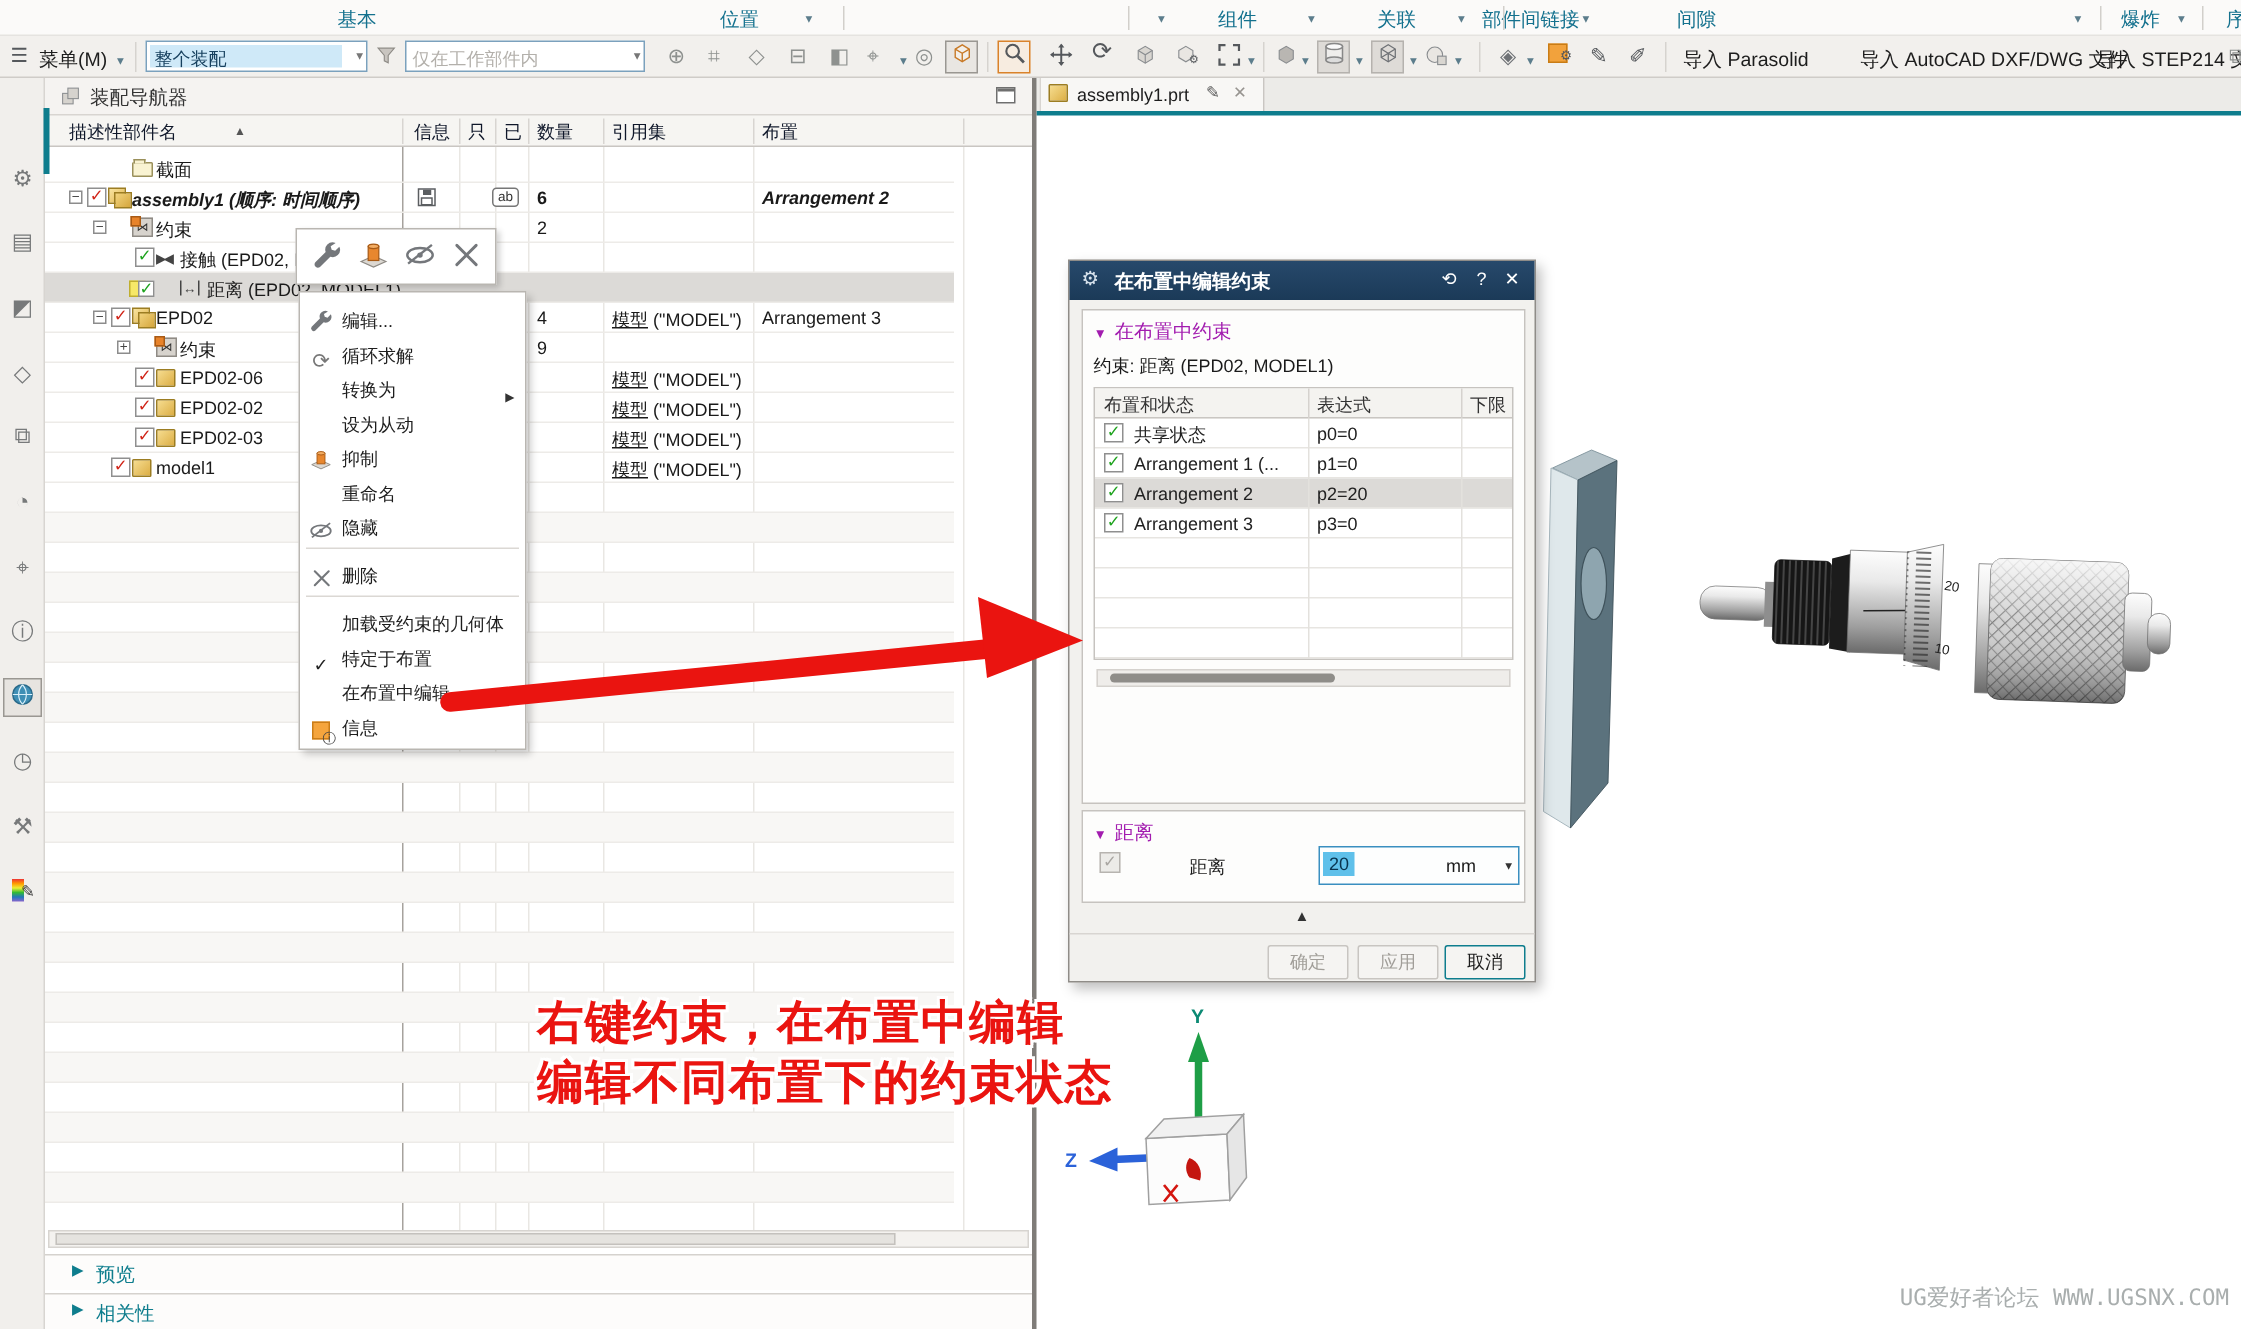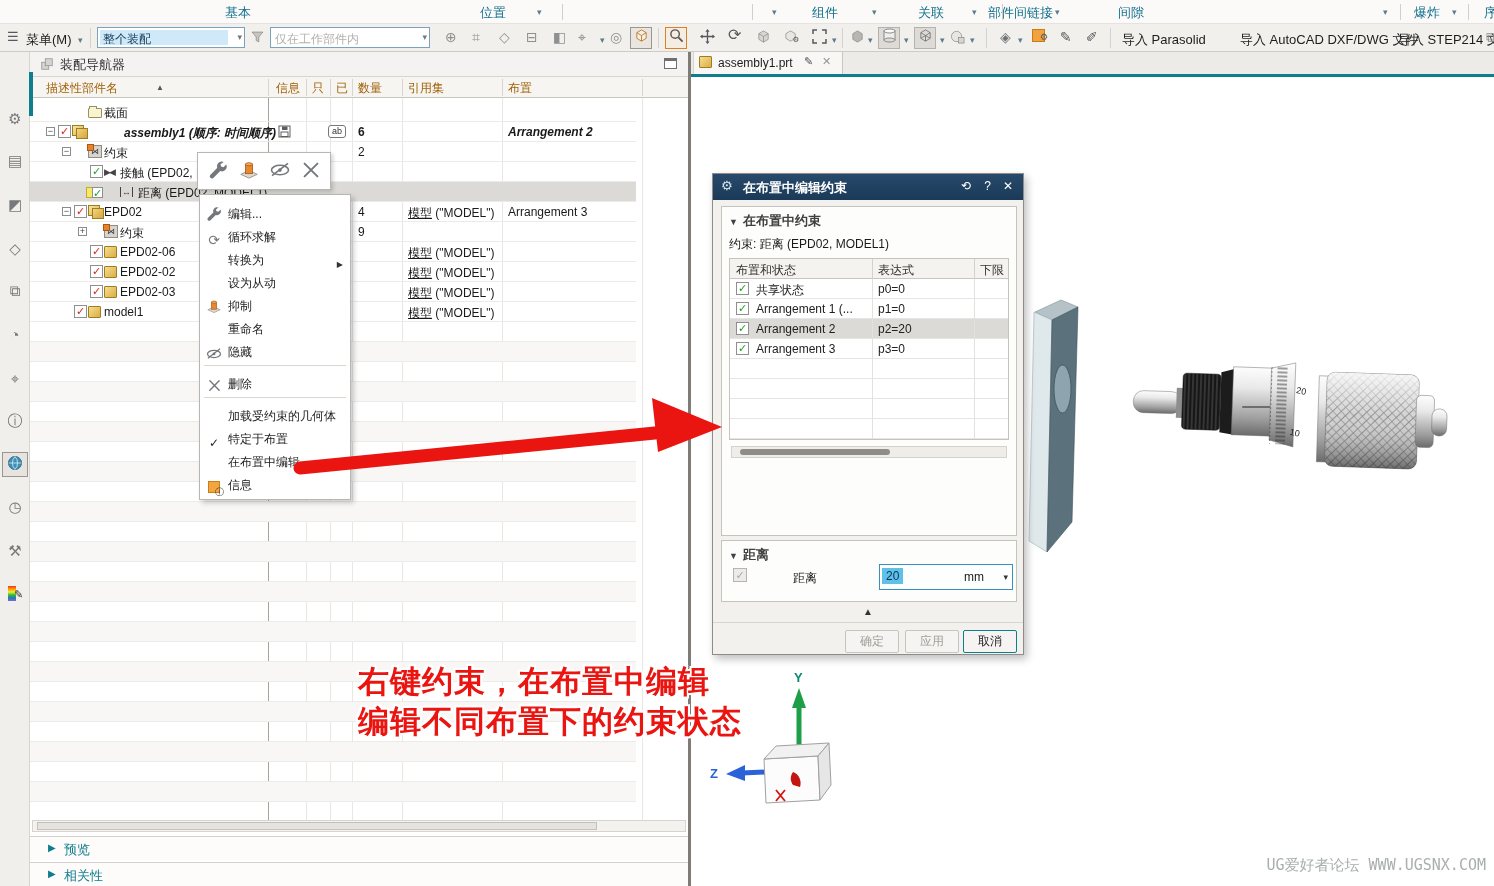--- a/index.html
+++ b/index.html
@@ -27,21 +27,21 @@
 .res-ic{position:absolute;left:0;width:30px;text-align:center;font-size:15px;color:#77797a;cursor:pointer}
 #res-indicator{position:absolute;left:29px;top:72px;width:4px;height:44px;background:#0e7d8d;z-index:7}
 .palette{position:absolute;left:8px;width:8px;height:15px;background:linear-gradient(#e33,#f90,#ee3,#3b3,#27b,#86c)}
 
 #nav{position:absolute;left:30px;top:52px;width:658px;height:834px;background:#fff;z-index:3}
 #nav-title{position:absolute;left:0;top:0;width:658px;height:24px;background:#f5f3f1}
 #nav-title .t{position:absolute;left:30px;top:4px;font-size:13px;color:#333}
 .win-ic{position:absolute;left:634px;top:6px;width:13px;height:11px;border:1px solid #6f6f6f;background:#fff}
 .win-ic::before{content:"";position:absolute;left:0;top:0;width:11px;height:2px;background:#6f6f6f}
 #nav-head{position:absolute;left:0;top:24px;width:658px;height:22px;background:#f6f5f2;border-top:1px solid #d8d5d1;border-bottom:1px solid #c9c6c2}
-.nh{position:absolute;top:3px;font-size:12px;color:#a16207;white-space:nowrap}
+.nh{position:absolute;top:3px;font-size:12px;color:#0f172a;white-space:nowrap}
 .nh-sep{position:absolute;top:2px;width:1px;height:17px;background:#d8d5d1}
 #nav-grid{position:absolute;left:0;top:46px;width:658px;height:722px;overflow:hidden}
 .vline{position:absolute;top:0;width:1px;height:722px;background:#e9e7e3}
 .vline.dark{background:#a6a29d}
 .trow{position:absolute;left:0;width:606px;height:20px;border-bottom:1px solid #edebe8}
 .trow.hl{background:#dcdad7}
 .trow.even{background:#f8f7f5}
 .trow span,.trow i{position:absolute;display:block}
 .tlabel{top:3px;font-size:12px;color:#1a1a1a;white-space:nowrap}
 .tlabel.b{font-weight:bold}
@@ -82,21 +82,21 @@
 .menu-sep{height:1px;background:#dbd8d4;margin:4px 4px}
 .ic-info{display:inline-block;width:12px;height:12px;background:#f5a53d;border:1px solid #ca7d18;position:relative}
 .ic-info::after{content:"ⓘ";position:absolute;right:-5px;bottom:-5px;font-size:9px;color:#444;background:transparent}
 
 #dlg{position:absolute;left:712px;top:173px;width:312px;height:482px;background:#f2f1ee;border:1px solid #8f8c88;box-shadow:3px 4px 8px rgba(0,0,0,.25);z-index:30}
 #dlg-title{position:absolute;left:0;top:0;width:310px;height:26px;background:linear-gradient(#27496b,#1b3a58);color:#fff}
 #dlg-title .gear{position:absolute;left:8px;top:4px;font-size:13px;color:#d7e2ec}
 #dlg-title .t{position:absolute;left:30px;top:5px;font-size:13px;font-weight:600}
 #dlg-title .ri{position:absolute;top:5px;font-size:12px;color:#fff;cursor:pointer}
 .dbox{position:absolute;background:#fdfdfc;border:1px solid #c6c3bf}
-.dsec{position:absolute;font-size:13px;font-weight:bold;color:#404040;white-space:nowrap}
+.dsec{position:absolute;font-size:13px;font-weight:normal;color:#a21caf;white-space:nowrap}
 .dsec .ar{font-size:9px;margin-right:5px}
 .dtext{position:absolute;font-size:12px;color:#1a1a1a;white-space:nowrap}
 #dtable{position:absolute;left:16px;top:84px;width:280px;height:182px;border:1px solid #c6c3bf;background:#fff}
 #dtable-head{position:absolute;left:0;top:0;width:278px;height:20px;background:#f4f3f0;border-bottom:1px solid #c9c6c2}
 .dth{position:absolute;top:3px;font-size:12px;color:#333}
 .dth-sep{position:absolute;top:0;width:1px;height:20px;background:#d5d2ce}
 .drow{position:absolute;left:0;width:278px;height:20px;border-bottom:1px solid #e7e5e1}
 .drow.sel{background:#dcdad7}
 .drow .cb{left:6px}
 .drow .nm{position:absolute;left:26px;top:3px;font-size:12px;white-space:nowrap}
@@ -316,21 +316,21 @@
       <i class="vline" style="left:612px"></i>
     <div id="nav-rows">
         <div class="trow" style="top: 4px;">
           <i class="ic-folder" style="left: 58px;"></i>
           <span class="tlabel" style="left: 74px;">截面</span>
         </div>
         <div class="trow" style="top: 24px;">
           <i class="exp" style="left: 16px;">−</i>
           <i class="cb red" style="left: 28px;">✓</i>
           <i class="ic-asm" style="left: 42px;"></i>
-          <i class="tlabel b" style="left: 58px; margin-left: 36px;">assembly1 (顺序: 时间顺序)</i>
+          <i class="tlabel b" style="left: 58px;">assembly1 (顺序: 时间顺序)</i>
           <span class="abs" style="left: 248px; top: 3px;"><svg width="13" height="13" viewBox="0 0 13 13">
               <rect x="1" y="1" width="11" height="11" fill="none" stroke="#5b5e61"></rect>
               <rect x="4" y="1.5" width="5.5" height="3.5" fill="#5b5e61"></rect>
               <rect x="3" y="7" width="7" height="4.5" fill="none" stroke="#5b5e61"></rect>
             </svg></span>
           <i class="ic-ab" style="left: 298px;">ab</i>
           <span class="qty b" style="left: 328px;">6</span>
           <i class="arrcell b" style="left: 478px;">Arrangement 2</i>
         </div>
         <div class="trow" style="top: 44px;">

